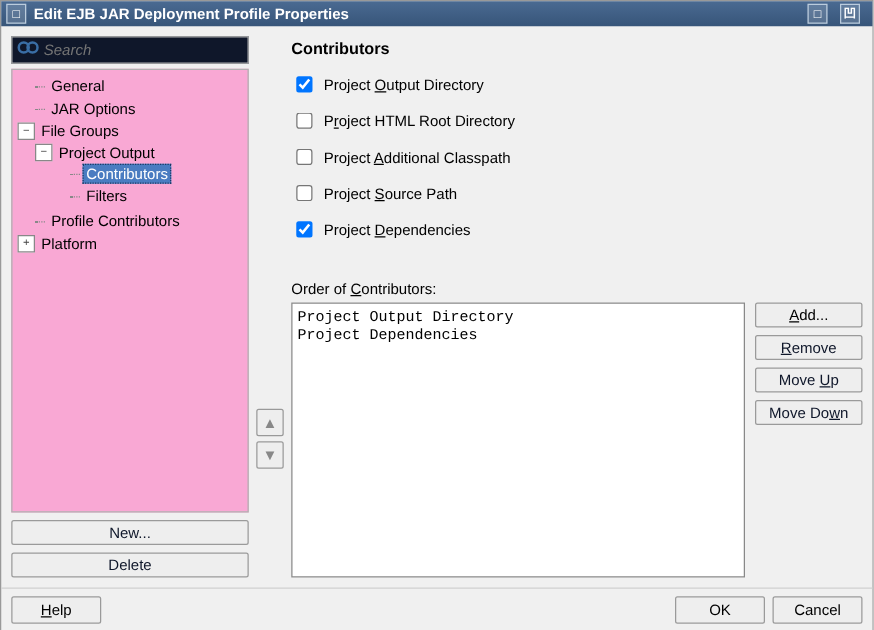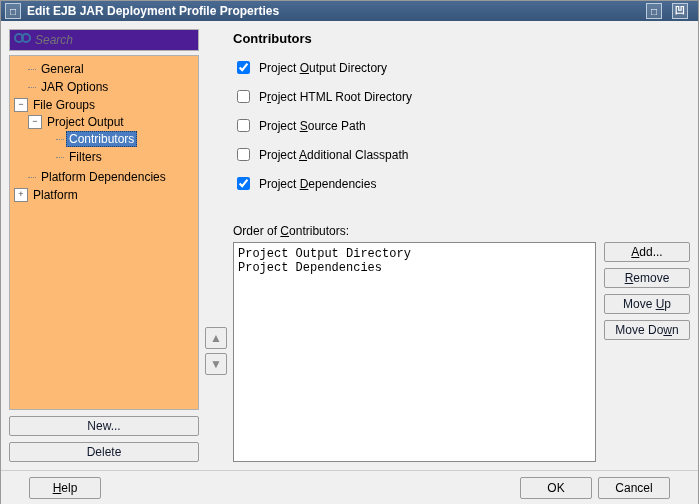--- a/index.html
+++ b/index.html
@@ -4,27 +4,27 @@
 <style>
 html,body{margin:0;padding:0;font-family:"Segoe UI",Tahoma,Arial,sans-serif;font-size:12px;color:#000;}
 body{background:#fff;width:699px;height:504px;overflow:hidden;box-sizing:border-box;}
 .window{display:flex;flex-direction:column;height:100%;border:1px solid #999;background:#f0f0f0;}
 .titlebar{display:flex;align-items:center;background:linear-gradient(#4a6a92,#375579);color:#fff;height:20px;padding:0 4px;font-weight:bold;font-size:12px;}
 .titlebar .tb-icon{width:14px;height:14px;border:1px solid #bcd;display:flex;align-items:center;justify-content:center;margin-right:6px;font-size:10px;background:rgba(255,255,255,.15);}
 .titlebar .title-text{flex:1;}
 .titlebar .tb-right{display:flex;gap:4px;}
 .body-area{flex:1;display:flex;padding:8px;gap:6px;min-height:0;}
 .left-col{display:flex;flex-direction:column;width:190px;}
-.search-row{display:flex;align-items:center;border:1px solid #b0b0b0;background:#4c1d95;padding:2px 4px;height:22px;box-sizing:border-box;}
+.search-row{display:flex;align-items:center;border:1px solid #b0b0b0;background:#0f172a;padding:2px 4px;height:22px;box-sizing:border-box;}
 .search-row .search-icon{width:16px;height:14px;position:relative;margin-right:4px;}
 .search-row .search-icon::before,.search-row .search-icon::after{content:"";position:absolute;width:6px;height:6px;border:2px solid #3a6ea5;border-radius:50%;top:0;}
 .search-row .search-icon::before{left:0;}
 .search-row .search-icon::after{left:7px;}
 .search-row input{border:none;outline:none;flex:1;font-style:italic;color:#888;font-size:12px;background:transparent;}
-.tree-outer{flex:1;border:1px solid #b0b0b0;background:#fdba74;margin-top:4px;overflow:auto;padding:4px 2px;box-sizing:border-box;}
+.tree-outer{flex:1;border:1px solid #b0b0b0;background:#f9a8d4;margin-top:4px;overflow:auto;padding:4px 2px;box-sizing:border-box;}
 .tree ul{list-style:none;margin:0;padding-left:14px;}
 .tree>ul{padding-left:2px;}
 .tree li{position:relative;padding:1px 0;}
 .node-row{display:flex;align-items:center;white-space:nowrap;height:16px;}
 .twisty{width:12px;height:12px;border:1px solid #888;background:#fff;font-size:9px;line-height:10px;text-align:center;margin-right:2px;color:#444;flex-shrink:0;}
 .twisty.blank{border:none;background:transparent;}
 .dash{width:8px;border-top:1px dotted #888;margin-right:2px;flex-shrink:0;}
 .node-label{padding:0 3px;cursor:default;}
 .node-label.selected{background:#4a7cc1;color:#fff;border:1px dotted #1a3a66;padding:0 2px;}
 .left-buttons{display:flex;justify-content:flex-end;gap:6px;margin-top:6px;flex-direction:column;}
@@ -36,21 +36,21 @@
 .heading{font-weight:bold;font-size:13px;padding:2px 0 10px 0;border-bottom:0;}
 .checks{display:flex;flex-direction:column;gap:10px;padding:2px 0 10px 0;}
 .check-row{display:flex;align-items:center;gap:6px;}
 .check-row input[type=checkbox]{width:13px;height:13px;}
 .u{text-decoration:underline;}
 .order-label{margin-top:21px;margin-bottom:4px;}
 .order-row{display:flex;gap:8px;flex:1;min-height:0;}
 .listbox{flex:1;border:1px solid #888;background:#fff;padding:4px;font-family:"Courier New",monospace;font-size:12px;overflow:auto;box-sizing:border-box;}
 .side-buttons{display:flex;flex-direction:column;gap:6px;width:86px;}
 .side-buttons button{width:100%;white-space:nowrap;}
-.footer{display:flex;align-items:center;padding:6px 28px;border-top:1px solid #cfcfcf;gap:6px;}
+.footer{display:flex;align-items:center;padding:6px 8px;border-top:1px solid #cfcfcf;gap:6px;}
 .footer .spacer{flex:1;}
 .footer button{min-width:72px;padding:3px 10px;}
 </style>
 </head>
 <body>
 
 <div class="window">
   <div class="titlebar">
     <span class="tb-icon">□</span>
     <span class="title-text">Edit EJB JAR Deployment Profile Properties</span>
@@ -110,21 +110,21 @@
                         </div>
                       </li>
                   </ul>
                 </li>
               </ul>
             </li>
             <li>
                 <div class="node-row">
                   <span class="twisty blank"></span>
                   <span class="dash"></span>
-                  <span class="node-label">Platform Dependencies</span>
+                  <span class="node-label">Profile Contributors</span>
                 </div>
               </li>
             <li>
                 <div class="node-row">
                   <span class="twisty">+</span>
                   <span class="node-label">Platform</span>
                 </div>
               </li>
           </ul>
         </div>
@@ -146,25 +146,25 @@
         <label class="check-row">
           <input type="checkbox" checked="" style="">
           <span><span>Project </span><span class="u">O</span><span>utput Directory</span></span>
         </label>
         <label class="check-row">
           <input type="checkbox" style="">
           <span><span>P</span><span class="u">r</span><span>oject HTML Root Directory</span></span>
         </label>
         <label class="check-row">
           <input type="checkbox" style="">
-          <span><span>Project </span><span class="u">S</span><span>ource Path</span></span>
+          <span><span>Project </span><span class="u">A</span><span>dditional Classpath</span></span>
         </label>
         <label class="check-row">
           <input type="checkbox" style="">
-          <span><span>Project </span><span class="u">A</span><span>dditional Classpath</span></span>
+          <span><span>Project </span><span class="u">S</span><span>ource Path</span></span>
         </label>
         <label class="check-row">
           <input type="checkbox" checked="" style="">
           <span><span>Project </span><span class="u">D</span><span>ependencies</span></span>
         </label>
       </div>
       <div class="order-label"><span>Order of </span><span class="u">C</span><span>ontributors:</span></div>
       <div class="order-row">
         <div class="listbox">
           <div>Project Output Directory</div>

